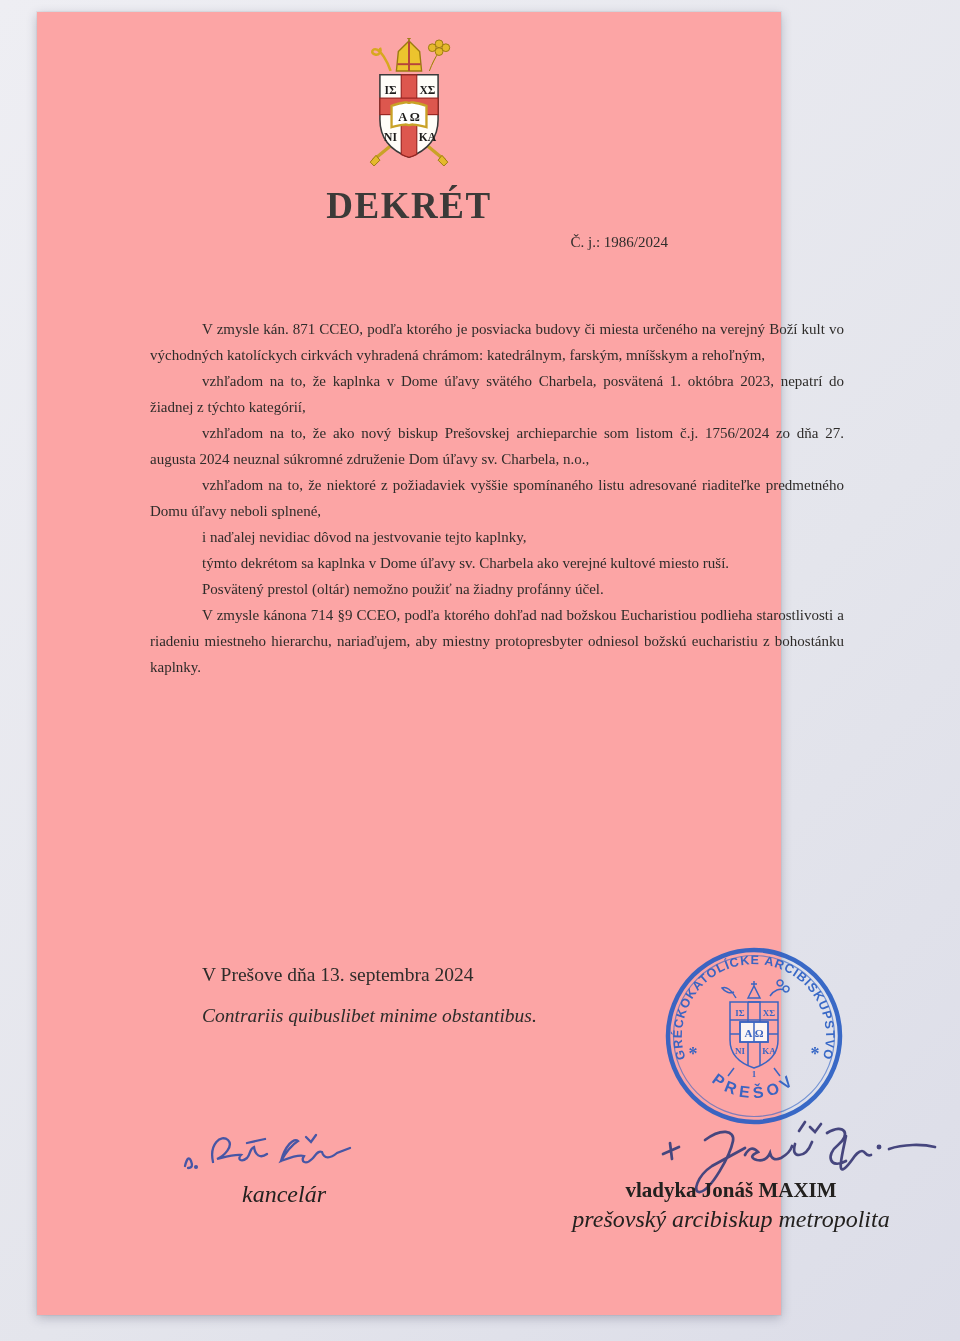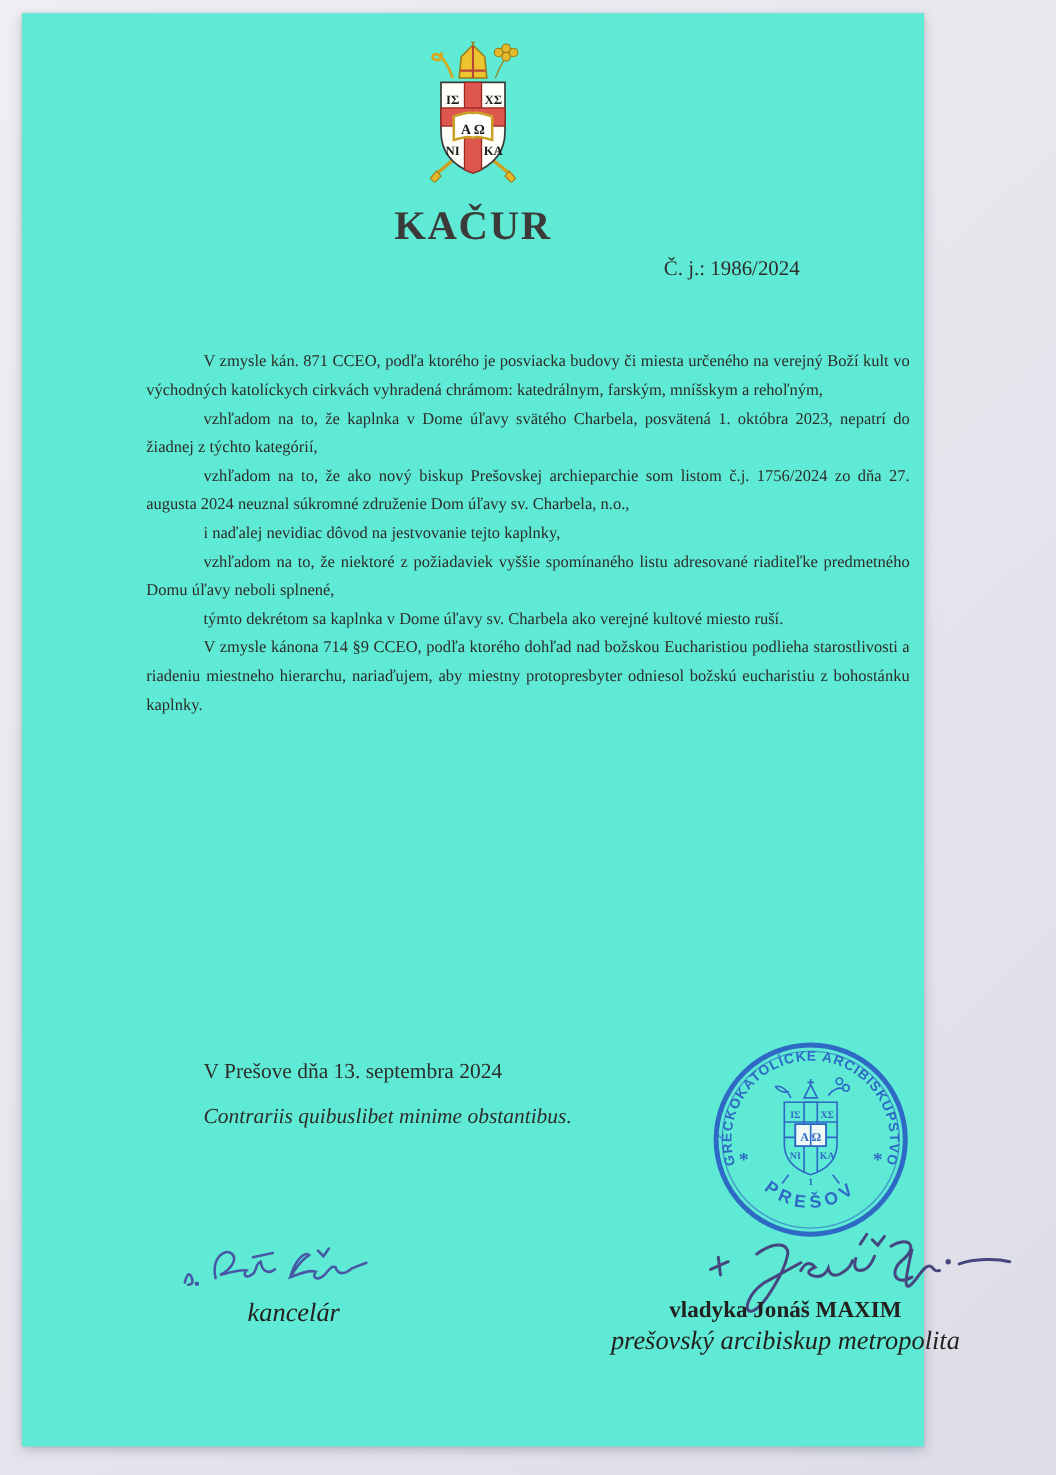--- a/index.html
+++ b/index.html
@@ -3,36 +3,36 @@
 <meta charset="utf-8">
 <style>
   html,body{margin:0;padding:0;}
   body{
     width:960px;height:1341px;
     background:linear-gradient(135deg,#eeeef3 0%,#e4e5ec 60%,#dcdde8 100%);
     font-family:"Liberation Serif","DejaVu Serif",serif;
     position:relative;overflow:hidden;
   }
   .paper{
-    position:absolute;left:20px;top:12px;width:820px;height:1303px;
-    background:#5eead4;
+    position:absolute;left:37px;top:12px;width:744px;height:1303px;
+    background:#fca5a5;
     box-shadow:0 3px 10px rgba(50,50,80,.28), 0 0 0 1px rgba(0,0,0,.04);
   }
   .crest{
     position:absolute;top:26px;left:50%;transform:translateX(-50%);
     width:108px;height:128px;
   }
   .doc-title{
     position:absolute;top:172px;left:0;width:100%;
     text-align:center;font-size:37px;font-weight:bold;color:#3b3a38;
     letter-spacing:1.5px;
   }
   .ref-number{
     position:absolute;top:222px;right:113px;
-    font-size:19px;color:#2f2d2b;
+    font-size:15px;color:#2f2d2b;
   }
   .body-text{
     position:absolute;top:304px;left:113px;width:694px;
     font-size:15px;line-height:26px;color:#2e2c2a;
     text-align:justify;
   }
   .body-text p{margin:0;text-indent:52px;}
   .dateline{
     position:absolute;top:952px;left:165px;
     font-size:19.5px;color:#2e2c2a;
@@ -99,30 +99,31 @@
       <text x="36" y="106">ΝΙ</text>
       <text x="74" y="106">ΚΑ</text>
     </g>
 
     <g>
       <path d="M 37,70 Q 55,64 55,68 Q 55,64 73,70 L 73,92 Q 55,87 55,91 Q 55,87 37,92 Z" fill="#ffffff" stroke="#c9a227" stroke-width="2.4"></path>
       <text x="55" y="86" font-family="'Liberation Serif',serif" font-weight="bold" font-size="13" fill="#1d1c1b" text-anchor="middle">Α Ω</text>
     </g>
   </svg>
 
-  <div class="doc-title">KAČUR</div>
+  <div class="doc-title">DEKRÉT</div>
   <div class="ref-number">Č. j.: 1986/2024</div>
 
   <div class="body-text">
     <p>V zmysle kán. 871 CCEO, podľa ktorého je posviacka budovy či miesta určeného na verejný Boží kult vo východných katolíckych cirkvách vyhradená chrámom: katedrálnym, farským, mníšskym a rehoľným,</p>
     <p>vzhľadom na to, že kaplnka v Dome úľavy svätého Charbela, posvätená 1. októbra 2023, nepatrí do žiadnej z týchto kategórií,</p>
     <p>vzhľadom na to, že ako nový biskup Prešovskej archieparchie som listom č.j. 1756/2024 zo dňa 27. augusta 2024 neuznal súkromné združenie Dom úľavy sv. Charbela, n.o.,</p>
+    <p>vzhľadom na to, že niektoré z požiadaviek vyššie spomínaného listu adresované riaditeľke predmetného Domu úľavy neboli splnené,</p>
     <p>i naďalej nevidiac dôvod na jestvovanie tejto kaplnky,</p>
-    <p>vzhľadom na to, že niektoré z požiadaviek vyššie spomínaného listu adresované riaditeľke predmetného Domu úľavy neboli splnené,</p>
     <p>týmto dekrétom sa kaplnka v Dome úľavy sv. Charbela ako verejné kultové miesto ruší.</p>
+    <p>Posvätený prestol (oltár) nemožno použiť na žiadny profánny účel.</p>
     <p>V zmysle kánona 714 §9 CCEO, podľa ktorého dohľad nad božskou Eucharistiou podlieha starostlivosti a riadeniu miestneho hierarchu, nariaďujem, aby miestny protopresbyter odniesol božskú eucharistiu z bohostánku kaplnky.</p>
   </div>
 
   <div class="dateline">V Prešove dňa 13. septembra 2024</div>
   <div class="latin-clause">Contrariis quibuslibet minime obstantibus.</div>
 
   <svg class="stamp" viewBox="0 0 184 184">
     <defs>
       <path id="arcTop" d="M 24.3,116.6 A 72,72 0 1 1 159.7,116.6" fill="none"></path>
       <path id="arcBottom" d="M 44.5,131.9 A 62,62 0 0 0 139.5,131.9" fill="none"></path>

